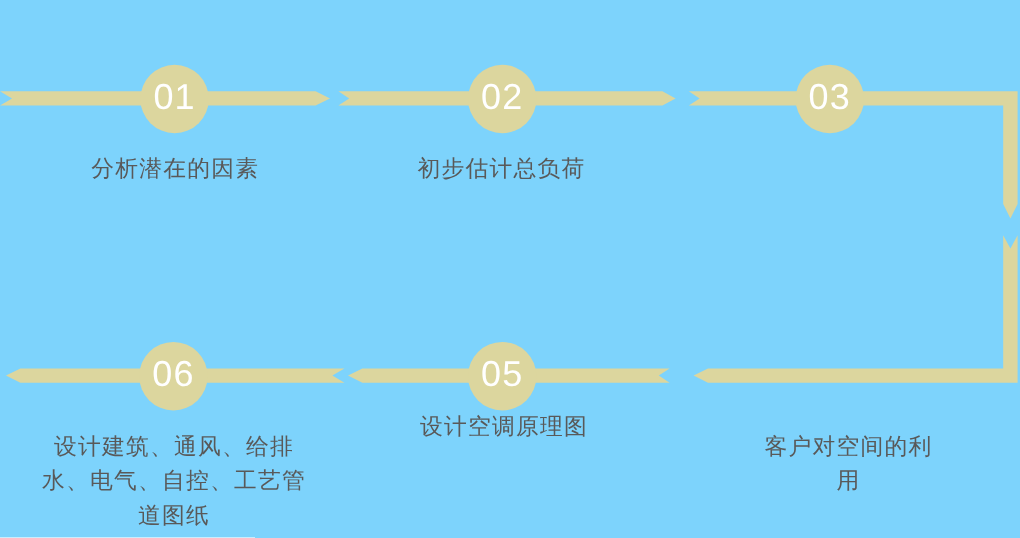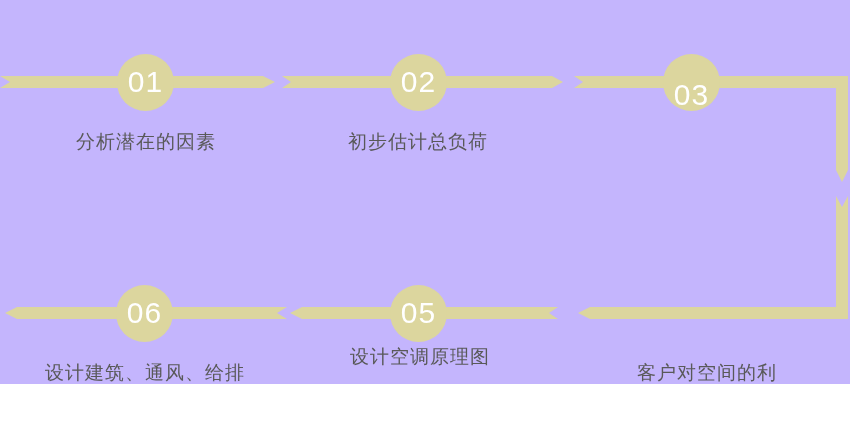--- a/index.html
+++ b/index.html
@@ -3,22 +3,22 @@
 <meta charset="utf-8">
 <style>
   html, body {
     margin: 0;
     padding: 0;
     background: #ffffff;
   }
   .stage {
     position: relative;
     width: 850px;
-    height: 384px;
-    background: #c4b5fd;
+    height: 448px;
+    background: #7dd3fc;
     overflow: hidden;
     font-family: "Liberation Sans", "DejaVu Sans", sans-serif;
   }
   .ribbons {
     position: absolute;
     left: 0;
     top: 0;
     width: 850px;
     height: 448px;
     color: var(--ribbon, #dcd69e);
@@ -67,21 +67,21 @@
     <polygon fill="currentColor" points="558,307 549,313 558,319 302,319 290,313 302,307"></polygon>
     <polygon fill="currentColor" points="287,307 277,313 287,319 17,319 5,313 17,307"></polygon>
   </svg>
 
   <div class="circle" style="left:117px; top:54px;">
     <span class="num">01</span>
   </div>
   <div class="circle" style="left:390px; top:54px;text-align:right;">
     <span class="num">02</span>
   </div>
-  <div class="circle" style="left:663px; top:54px;align-items:flex-end;">
+  <div class="circle" style="left:663px; top:54px;">
     <span class="num">03</span>
   </div>
   <div class="circle" style="left:390px; top:285px;text-align:center;">
     <span class="num">05</span>
   </div>
   <div class="circle" style="left:116px; top:285px;">
     <span class="num">06</span>
   </div>
 
   <div class="label" style="left:36px;  top:127px; width:220px;">分析潜在的因素</div>

